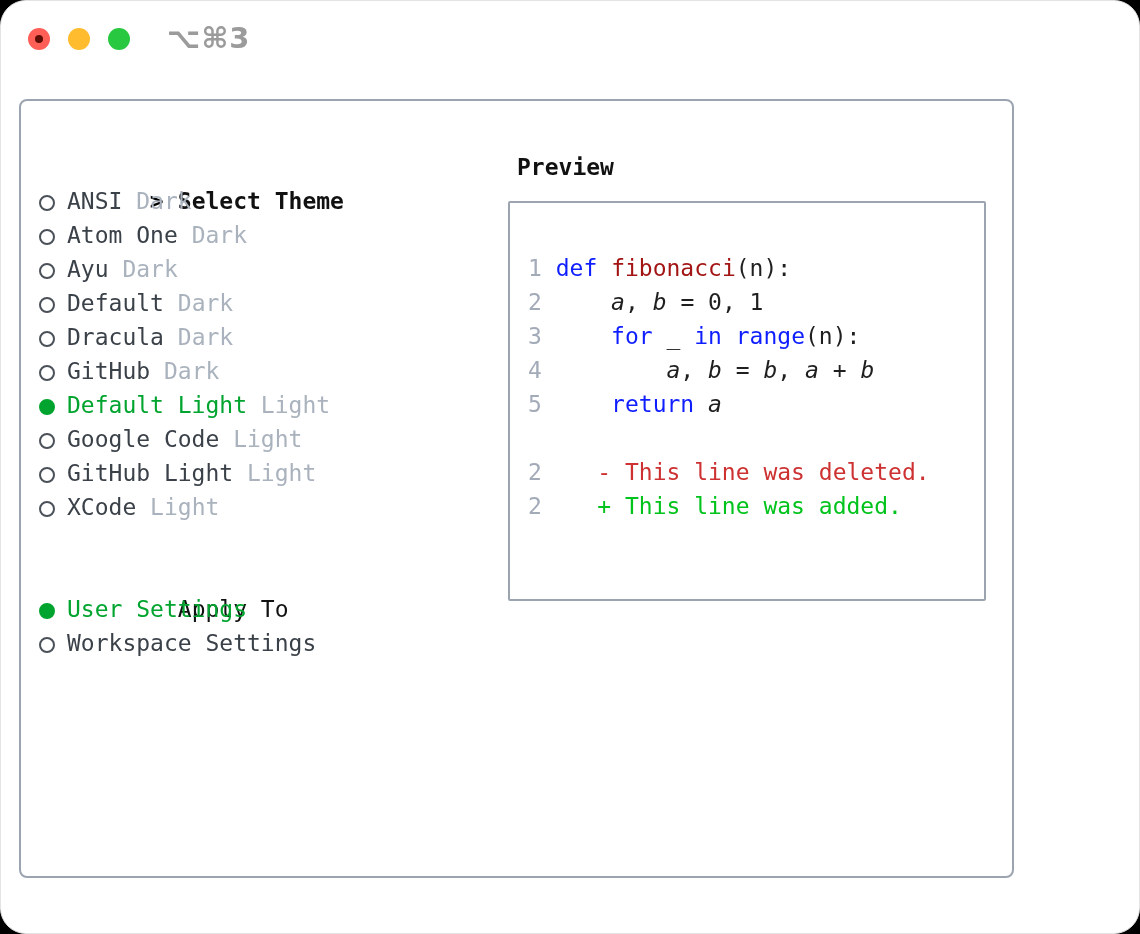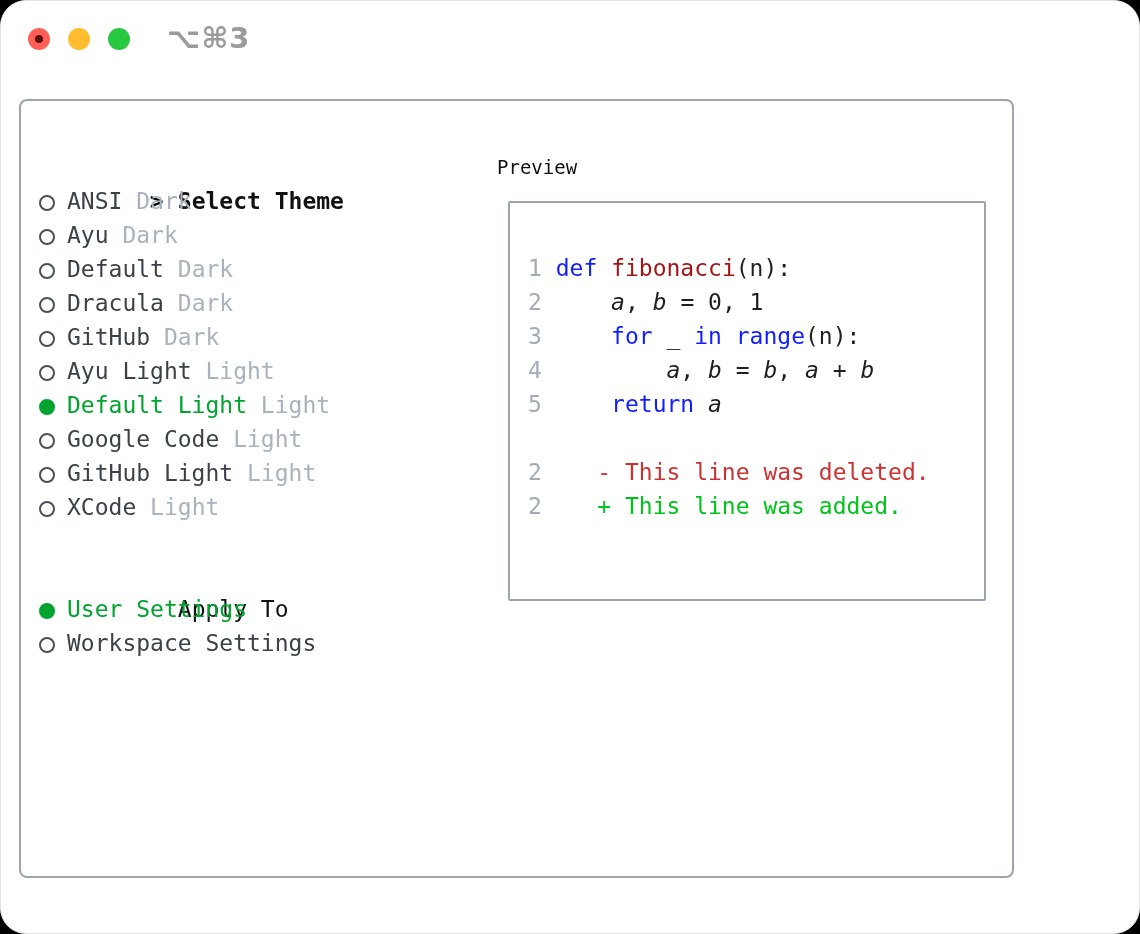--- a/index.html
+++ b/index.html
@@ -48,22 +48,22 @@
   .label { color:var(--item-gray); }
   .label.sel { color:var(--accent-green); }
   .tag { color:var(--tag-gray); }
   .help {
     margin-top:0; width:420px; font-size:23px; line-height:34px;
     color:var(--muted-gray); white-space:normal;
   }
 
   
   .preview-title {
-    position:absolute; left:476px; top:49px; height:34px; line-height:34px;
-    font-size:19px; font-weight:normal; color:var(--header-black);
+    position:absolute; left:496px; top:49px; height:34px; line-height:34px;
+    font-size:23px; font-weight:bold; color:var(--header-black);
   }
   .preview-box {
     position:absolute; left:487px; top:100px; width:478px; height:400px;
     border:2px solid var(--border-gray); border-radius:2px; background:#fff;
     overflow:hidden;
   }
   .codearea { padding:48px 0 0 18px; }
   .code-line { height:34px; line-height:34px; white-space:pre; font-size:23px; color:var(--code-black); }
   .num { color:var(--muted-gray); }
   .kw  { color:var(--keyword-blue); }
@@ -89,25 +89,25 @@
 
   <div class="panel">
 
     <div class="left-col">
       <div class="row">
         <span class="glyph prompt">&gt;</span><span class="hdr">Select Theme</span>
       </div>
 
       <div id="theme-list">
           <div class="row"><span class="glyph"><span class="radio"></span></span><span class="label">ANSI</span><span class="tag"> Dark</span></div>
+          <div class="row"><span class="glyph"><span class="radio"></span></span><span class="label">Atom One</span><span class="tag"> Dark</span></div>
           <div class="row"><span class="glyph"><span class="radio"></span></span><span class="label">Ayu</span><span class="tag"> Dark</span></div>
           <div class="row"><span class="glyph"><span class="radio"></span></span><span class="label">Default</span><span class="tag"> Dark</span></div>
           <div class="row"><span class="glyph"><span class="radio"></span></span><span class="label">Dracula</span><span class="tag"> Dark</span></div>
           <div class="row"><span class="glyph"><span class="radio"></span></span><span class="label">GitHub</span><span class="tag"> Dark</span></div>
-          <div class="row"><span class="glyph"><span class="radio"></span></span><span class="label">Ayu Light</span><span class="tag"> Light</span></div>
           <div class="row"><span class="glyph"><span class="radio on"></span></span><span class="label sel">Default Light</span><span class="tag"> Light</span></div>
           <div class="row"><span class="glyph"><span class="radio"></span></span><span class="label">Google Code</span><span class="tag"> Light</span></div>
           <div class="row"><span class="glyph"><span class="radio"></span></span><span class="label">GitHub Light</span><span class="tag"> Light</span></div>
           <div class="row"><span class="glyph"><span class="radio"></span></span><span class="label">XCode</span><span class="tag"> Light</span></div>
         </div>
 
       <div class="row"> </div>
 
       <div class="row">
         <span class="glyph"> </span><span class="hdr2">Apply To</span>

